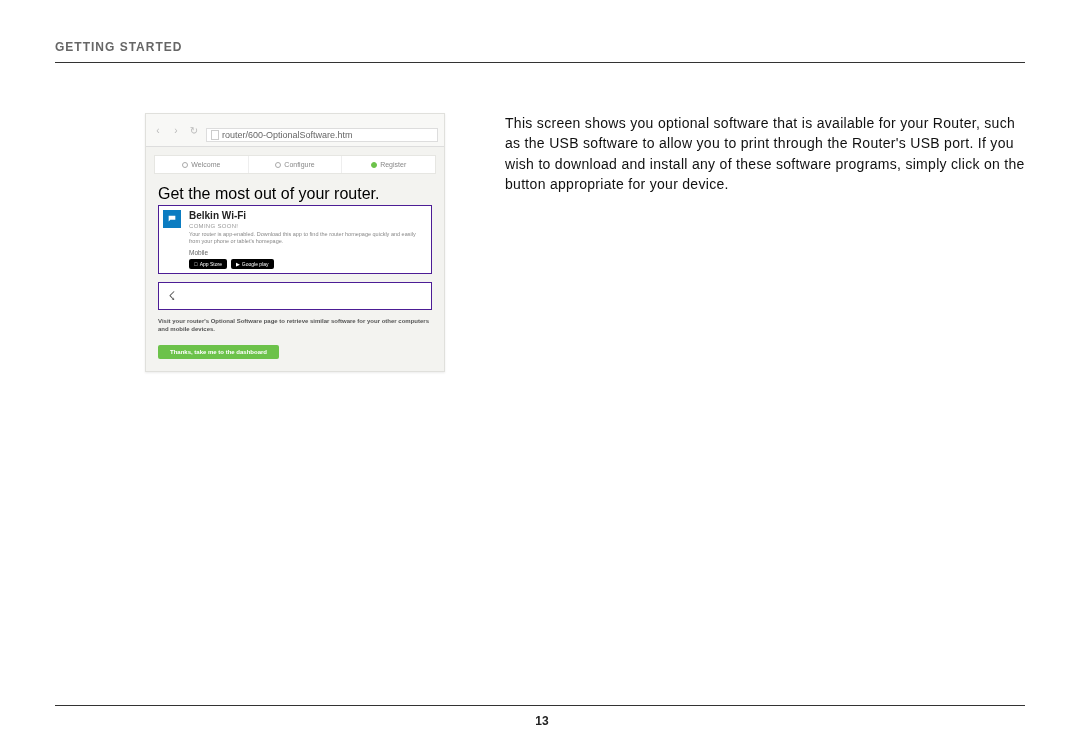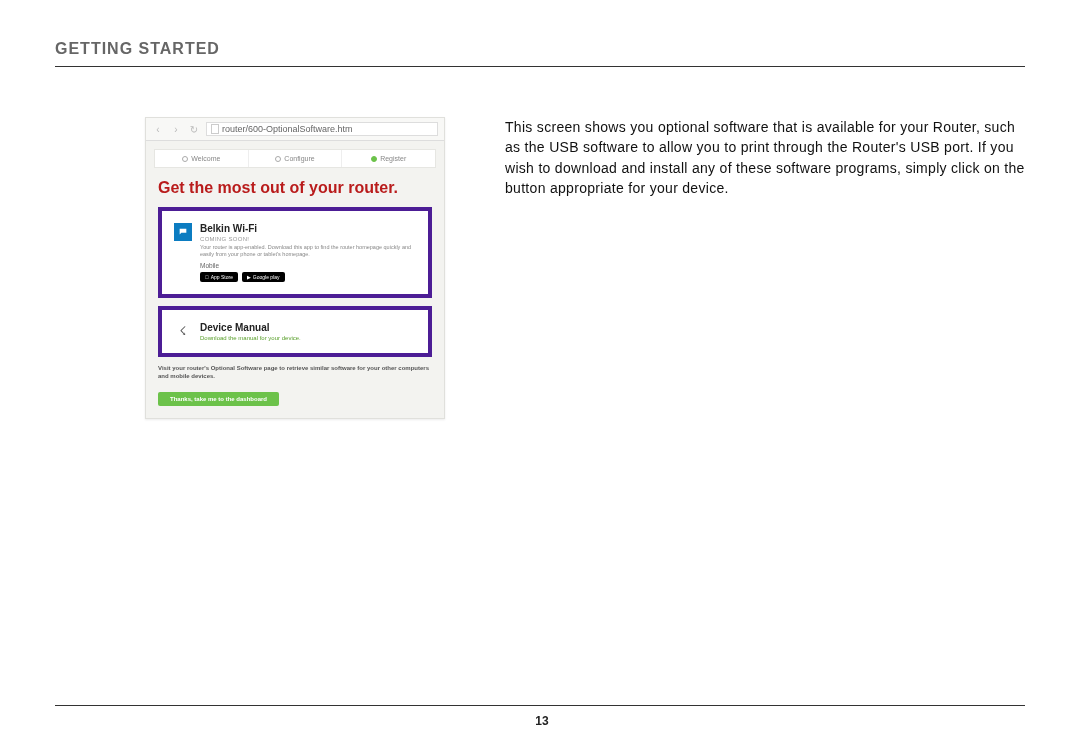--- a/index.html
+++ b/index.html
@@ -5,21 +5,21 @@
   * { box-sizing: border-box; margin: 0; padding: 0; }
   body {
     width: 1080px;
     height: 756px;
     background: #fff;
     font-family: Arial, Helvetica, sans-serif;
     position: relative;
     padding: 40px 55px 0 55px;
   }
   .section-title {
-    font-size: 16px;
+    font-size: 12px;
     font-weight: bold;
     letter-spacing: 1px;
     color: #666;
     text-transform: uppercase;
     margin-bottom: 8px;
   }
   .hr-top { border: none; border-top: 1px solid #333; margin-bottom: 50px; }
   .content { display: flex; gap: 50px; }
   .left-col { width: 400px; flex-shrink: 0; }
   .right-col { flex: 1; font-size: 14px; line-height: 1.45; color: #111; letter-spacing: 0.3px; }
@@ -49,20 +49,21 @@
   }
   .addr-field {
     flex: 1;
     background: #fff;
     border: 1px solid #ddd;
     padding: 1px 4px;
     display: flex;
     align-items: center;
     gap: 3px;
     color: #666;
+    margin-top: 10px;
   }
   .addr-field .page-icon {
     width: 8px; height: 10px; border: 1px solid #ccc; display: inline-block;
   }
   .tabs-row {
     background: #fff;
     margin: 8px 8px 0 8px;
     border: 1px solid #e6e6e2;
     display: flex;
   }
@@ -79,29 +80,29 @@
     border-right: 1px solid #eee;
   }
   .tabs-row .tab:last-child { border-right: none; }
   .radio {
     width: 6px; height: 6px; border: 1px solid #aaa; border-radius: 50%; display: inline-block;
   }
   .radio.active { background: #6cc24a; border-color: #6cc24a; }
   .sc-body { padding: 10px 12px 12px 12px; }
   .sc-heading {
     font-size: 16px;
-    font-weight: bold;
-    color: #b91c1c;
+    font-weight: normal;
+    color: #000000;
     line-height: 1.2;
-    margin-bottom: 10px;
+    margin-bottom: 2px;
   }
   .card {
     background: #fff;
-    border: 4px solid #4c1d95;
-    padding: 12px;
+    border: 1px solid #4c1d95;
+    padding: 4px;
     margin-bottom: 8px;
     display: flex;
     gap: 8px;
     align-items: flex-start;
   }
   .card-icon {
     width: 18px; height: 18px; background: #0b7cc1;
     display: flex; align-items: center; justify-content: center;
     flex-shrink: 0;
   }
@@ -206,24 +207,20 @@
                 <span>Google play</span>
               </span>
             </div>
           </div>
         </div>
 
         <div class="card">
           <div class="card-icon manual">
               <span>☇</span>
             </div>
-          <div class="card-content">
-            <div class="card-title">Device Manual</div>
-            <div class="manual-link">Download the manual for your device.</div>
-          </div>
         </div>
 
         <div class="footnote">Visit your router's Optional Software page to retrieve similar software for your other computers and mobile devices.</div>
         <span class="dash-btn">Thanks, take me to the dashboard</span>
       </div>
     </div>
   </div>
 
   <div class="right-col">
     <p>This screen shows you optional software that is available for your Router, such as the USB software to allow you to print through the Router's USB port. If you wish to download and install any of these software programs, simply click on the button appropriate for your device.</p>

